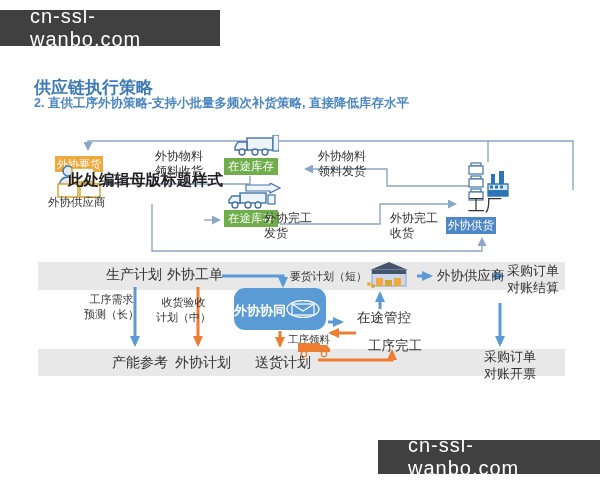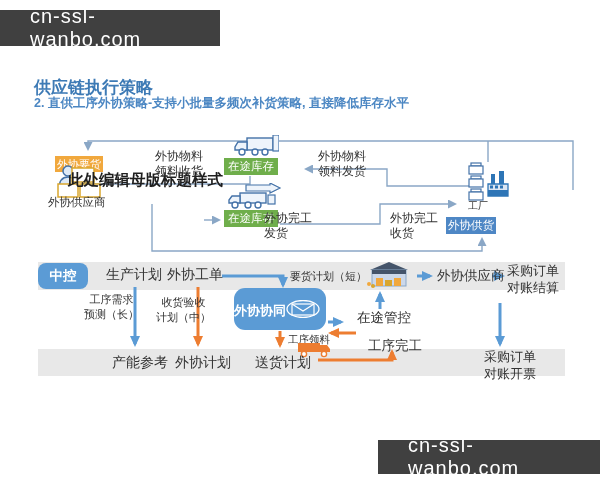--- a/index.html
+++ b/index.html
@@ -141,24 +141,23 @@
     <svg width="26" height="28">
       <rect x="5" y="4" width="4" height="10" fill="#2e75b6"></rect>
       <rect x="13" y="1" width="5" height="13" fill="#2e75b6"></rect>
       <path d="M2,14 L22,14 L22,26 L2,26 Z" fill="#dbe6f3" stroke="#2e75b6" stroke-width="1.3"></path>
       <rect x="2" y="20" width="20" height="6" fill="#2e75b6"></rect>
       <rect x="4" y="15.5" width="3" height="3" fill="#2e75b6"></rect>
       <rect x="9" y="15.5" width="3" height="3" fill="#2e75b6"></rect>
       <rect x="14" y="15.5" width="3" height="3" fill="#2e75b6"></rect>
     </svg>
   </div>
-  <div class="el txt" style="left:468px;top:198px;font-size:10px;">工厂</div>
+  <div class="el txt" style="left:468px;top:198px;font-size:17px;">工厂</div>
   <div class="el badge" style="left:446px;top:217px;width:50px;height:17px;background:#4e87c5;">外协供货</div>
 
-  <div class="pill" style="left:38px;top:263px;width:50px;height:26px;">中控</div>
   <div class="el txt" style="left:106px;top:267px;font-size:14px;">生产计划</div>
   <div class="el txt" style="left:167px;top:267px;font-size:14px;">外协工单</div>
   <div class="el txt" style="left:290px;top:269px;font-size:11px;">要货计划（短）</div>
 
   <div class="el" style="left:366px;top:260px;">
     <svg width="46" height="29">
       <path d="M4,10 L23,2 L42,10 Z" fill="#44546a"></path>
       <rect x="6" y="10" width="34" height="16" fill="#ccd8ea" stroke="#8aa7c6" stroke-width="1"></rect>
       <rect x="6" y="10" width="34" height="4" fill="#44546a"></rect>
       <rect x="10" y="18" width="7" height="8" fill="#f1a83d"></rect>

